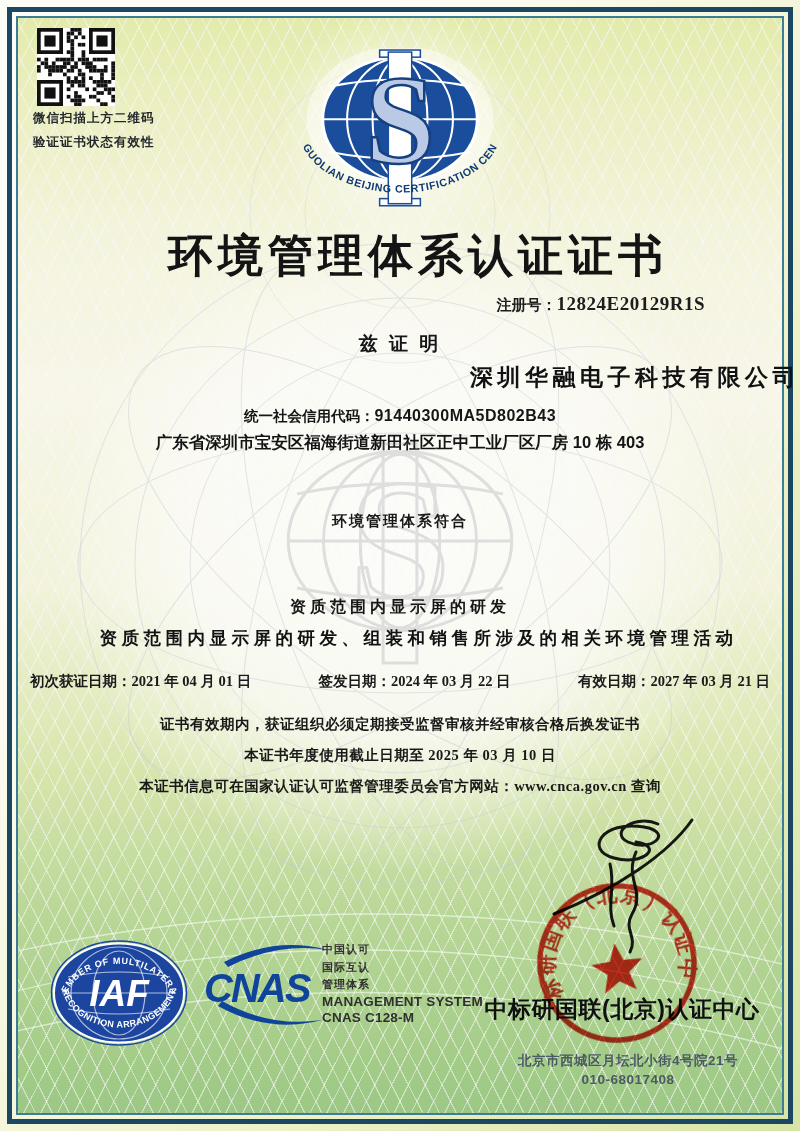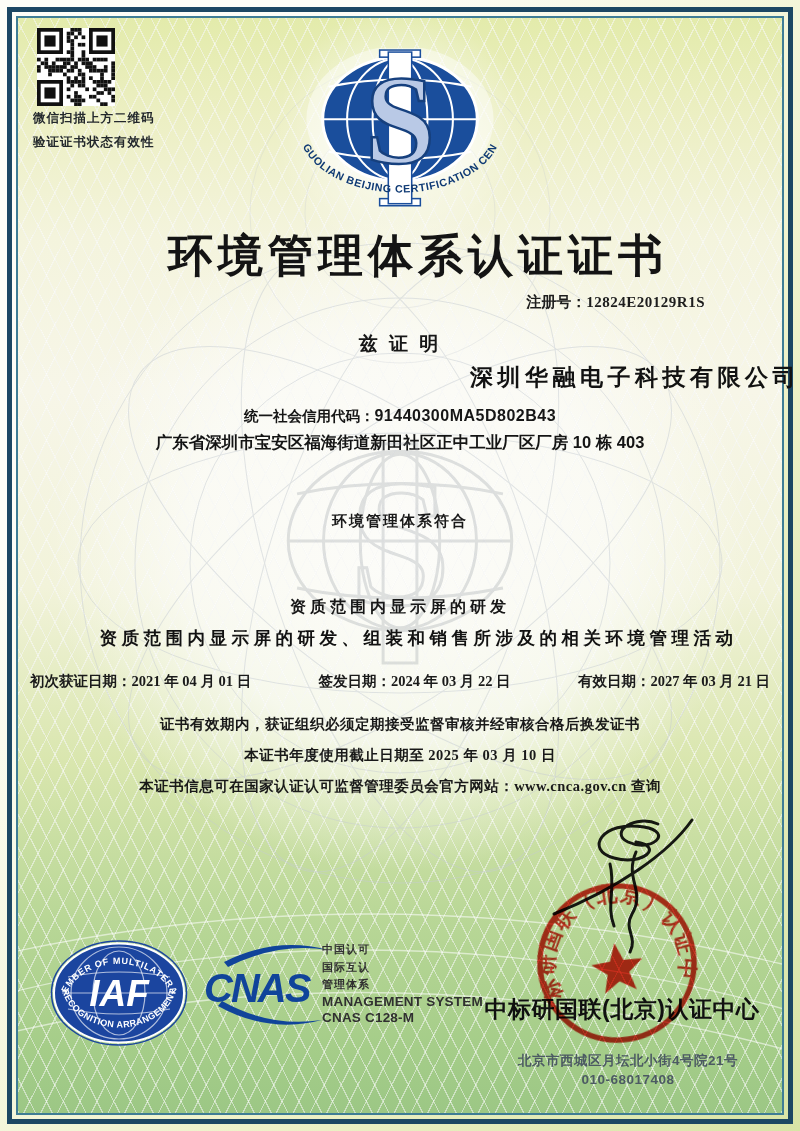--- a/index.html
+++ b/index.html
@@ -24,21 +24,21 @@
   }
   .guilloche { position:absolute; inset:18px; width:764px; height:1095px; }
   .abs { position:absolute; }
   .ctr { left:0; right:0; text-align:center; }
 
   .qr-caption { position:absolute; left:33px; font-family:"Liberation Serif","DejaVu Serif",serif;
     font-weight:700; font-size:12.5px; letter-spacing:1px; color:#23282c; }
 
   .title { top:226px; font-size:45px; font-weight:700; letter-spacing:5px; color:#141414;margin-left:36px; }
   .regno { top:293px; right:95px; position:absolute; font-size:15px; font-weight:700; color:#1d1d1d; }
-  .regno .val { font-family:"Liberation Serif","DejaVu Serif",serif; font-size:15px; letter-spacing:.5px; font-weight:700;margin-top:41px; }
+  .regno .val { font-family:"Liberation Serif","DejaVu Serif",serif; font-size:19px; letter-spacing:.5px; font-weight:700;margin-top:41px; }
 
   .certify-h { top:331px; font-size:19px; font-weight:700; letter-spacing:3px; color:#161616; }
   .company  { top:362px; font-size:23px; font-weight:700; letter-spacing:4.5px; color:#121212;text-align:right; }
   .credit   { top:407px; font-size:14.5px; font-weight:700; color:#161616; }
   .credit .code { font-size:16px; font-weight:800; letter-spacing:.5px; }
   .address  { top:432px; font-size:16.5px; font-weight:700; color:#141414; }
 
   .conform  { top:512px; font-size:15px; font-weight:700; letter-spacing:2px; color:#1a1a1a; }
   .std-code { top:548px; font-size:16.5px; font-weight:700; letter-spacing:.5px; color:#151515; }
   .scope-h  { top:597px; font-size:16px; font-weight:700; letter-spacing:4px; color:#171717; }

